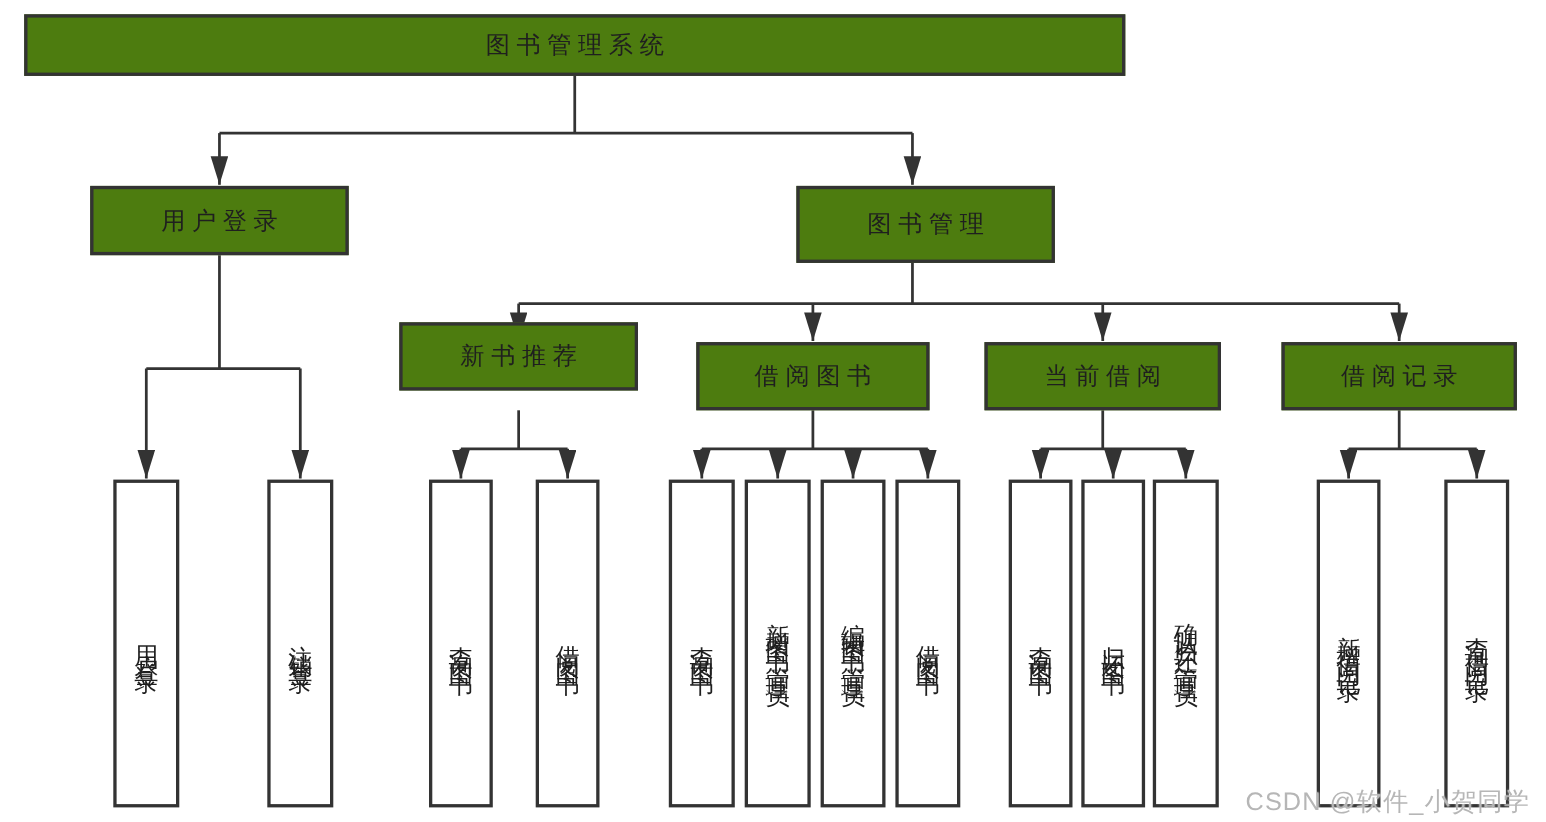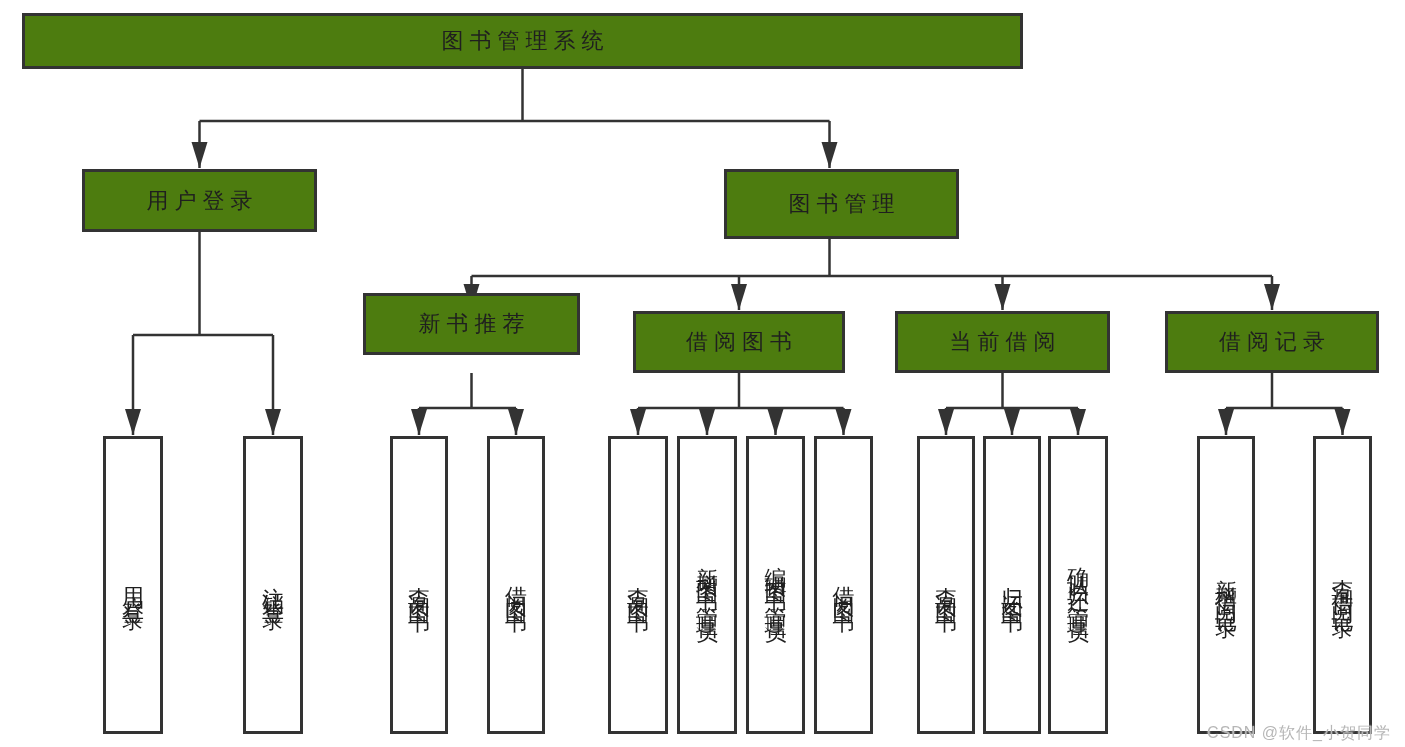--- a/index.html
+++ b/index.html
@@ -38,21 +38,21 @@
     writing-mode: vertical-rl;
     text-orientation: mixed;
     font-size: 22px;
     letter-spacing: 8px;
     z-index: 1;
   }
   .watermark {
     position: absolute;
     right: 14px;
     bottom: 3px;
-    font-size: 16px;
+    font-size: 23px;
     color: #b6b6b6;
     letter-spacing: 1px;
     z-index: 2;
     text-shadow: 0 0 2px #ffffff;
     white-space: nowrap;
   }
 </style>
 </head>
 <body>
 

